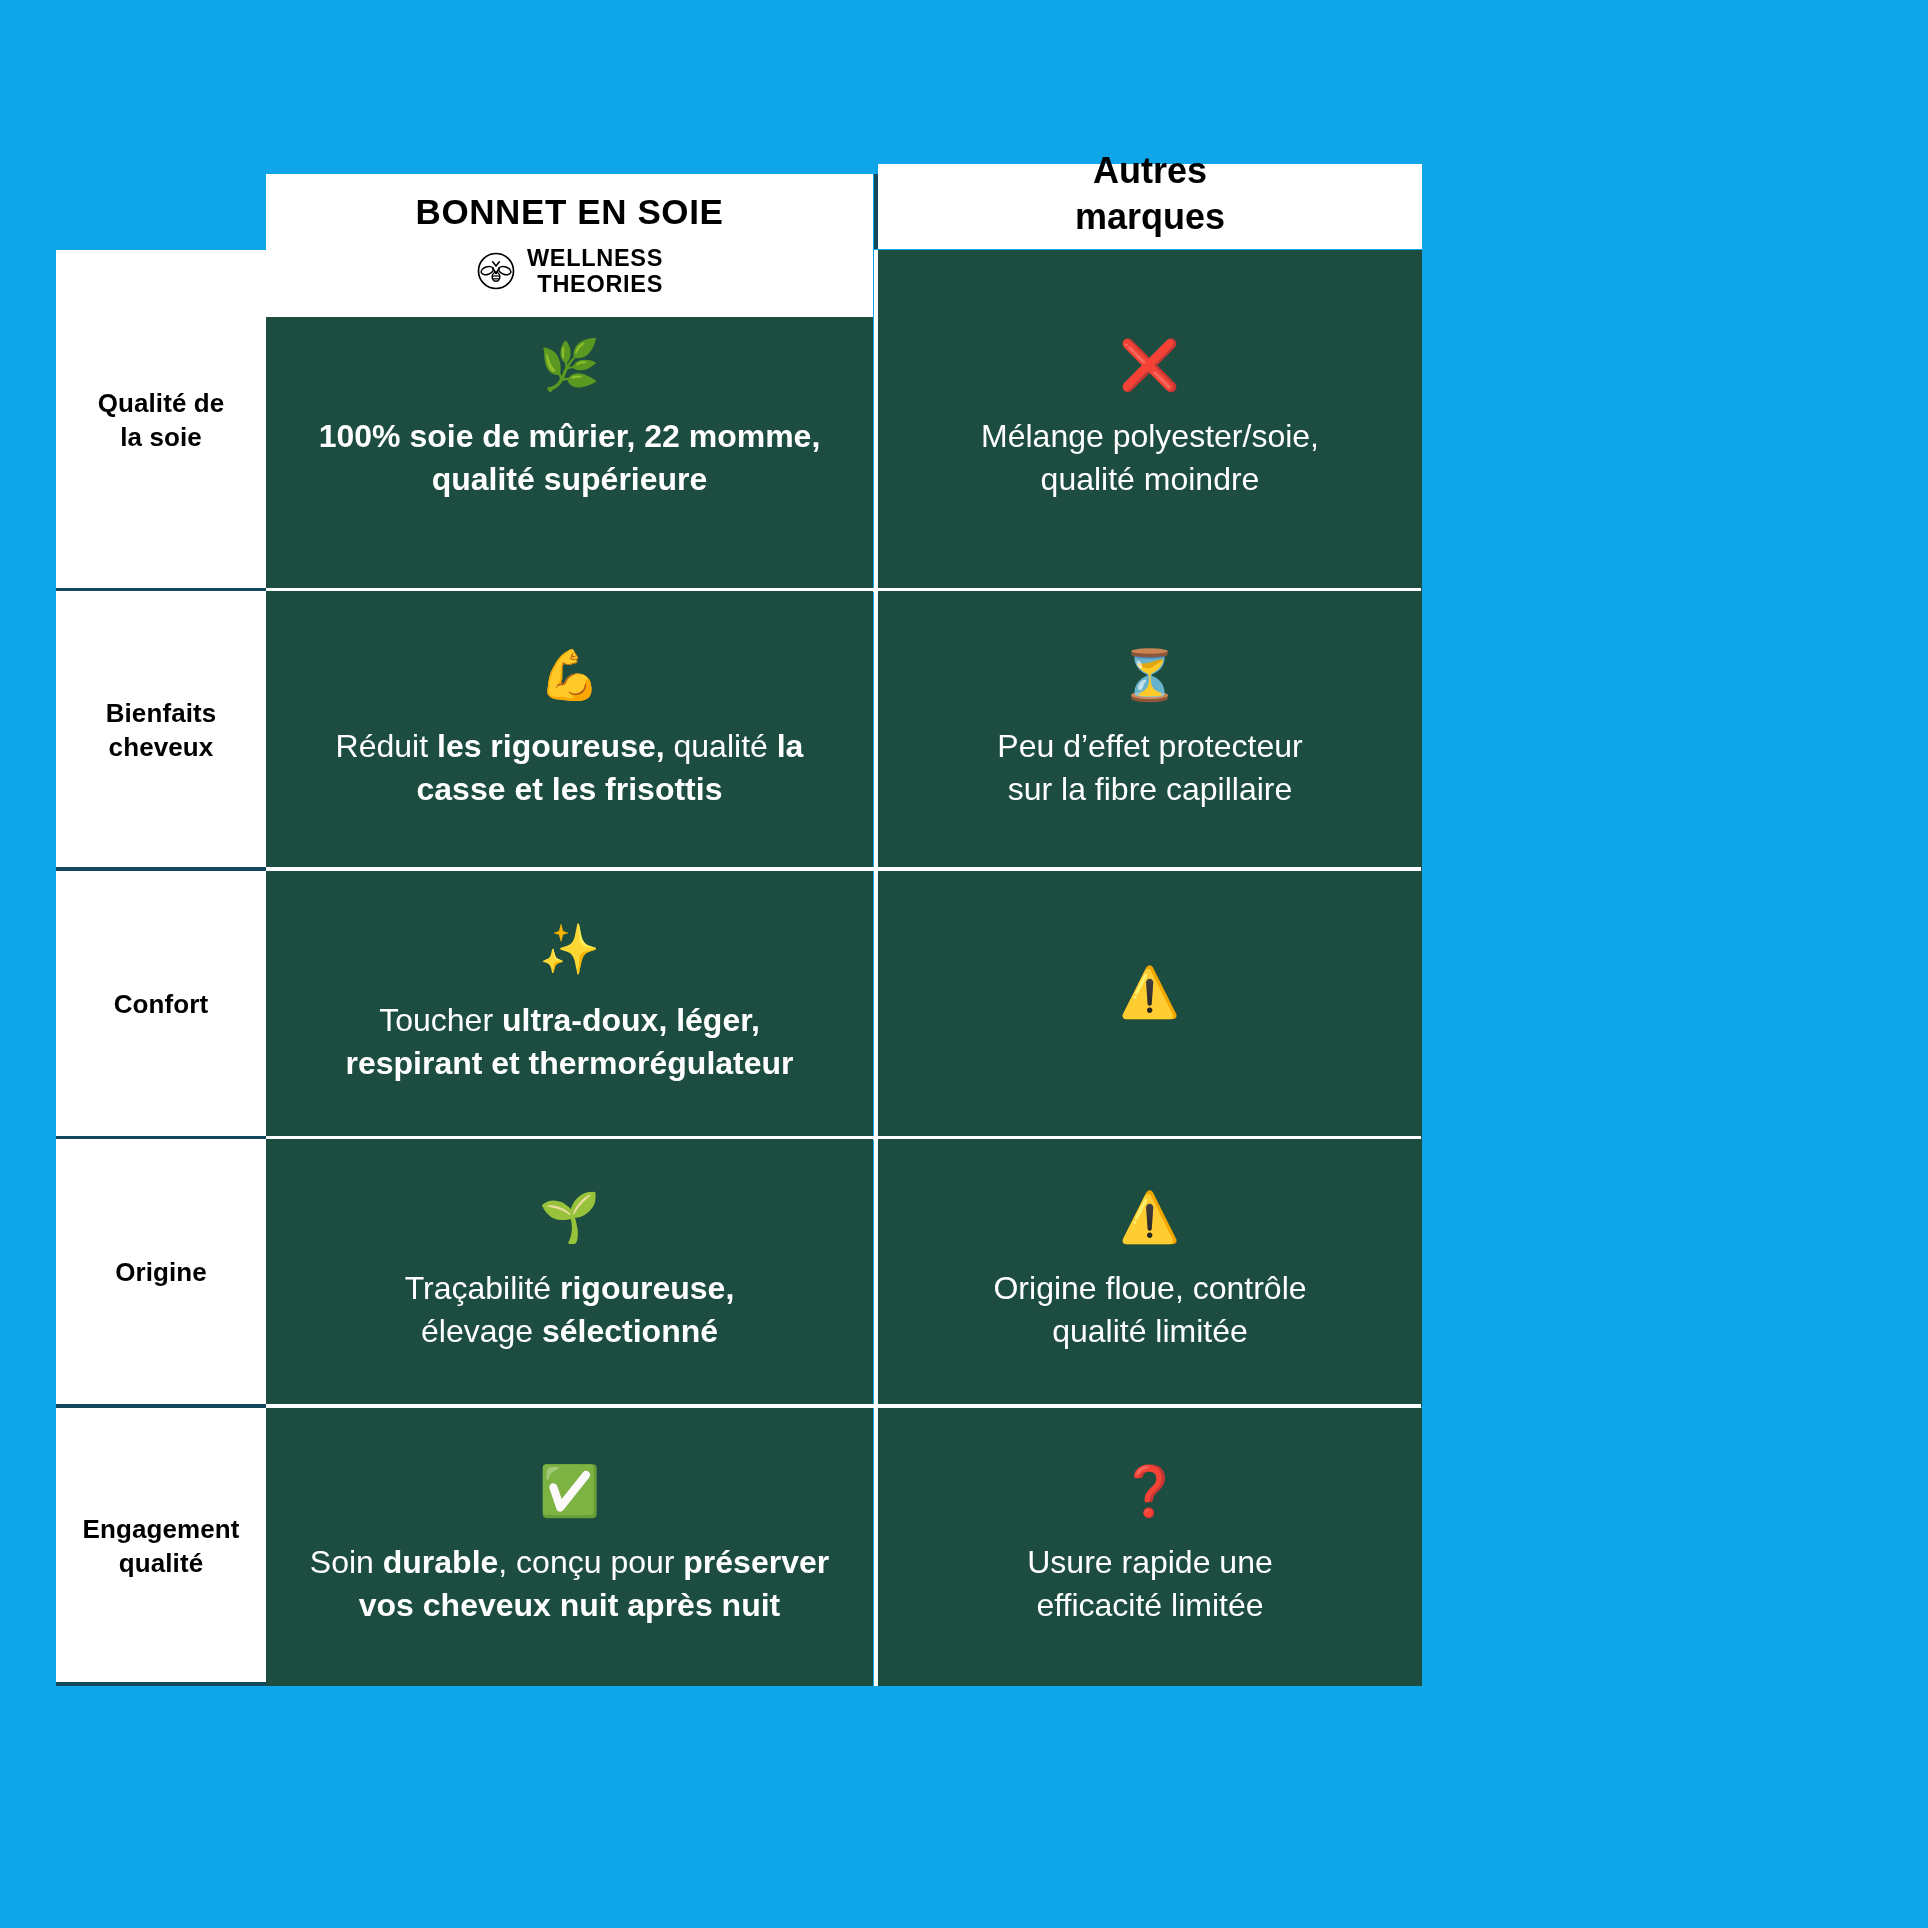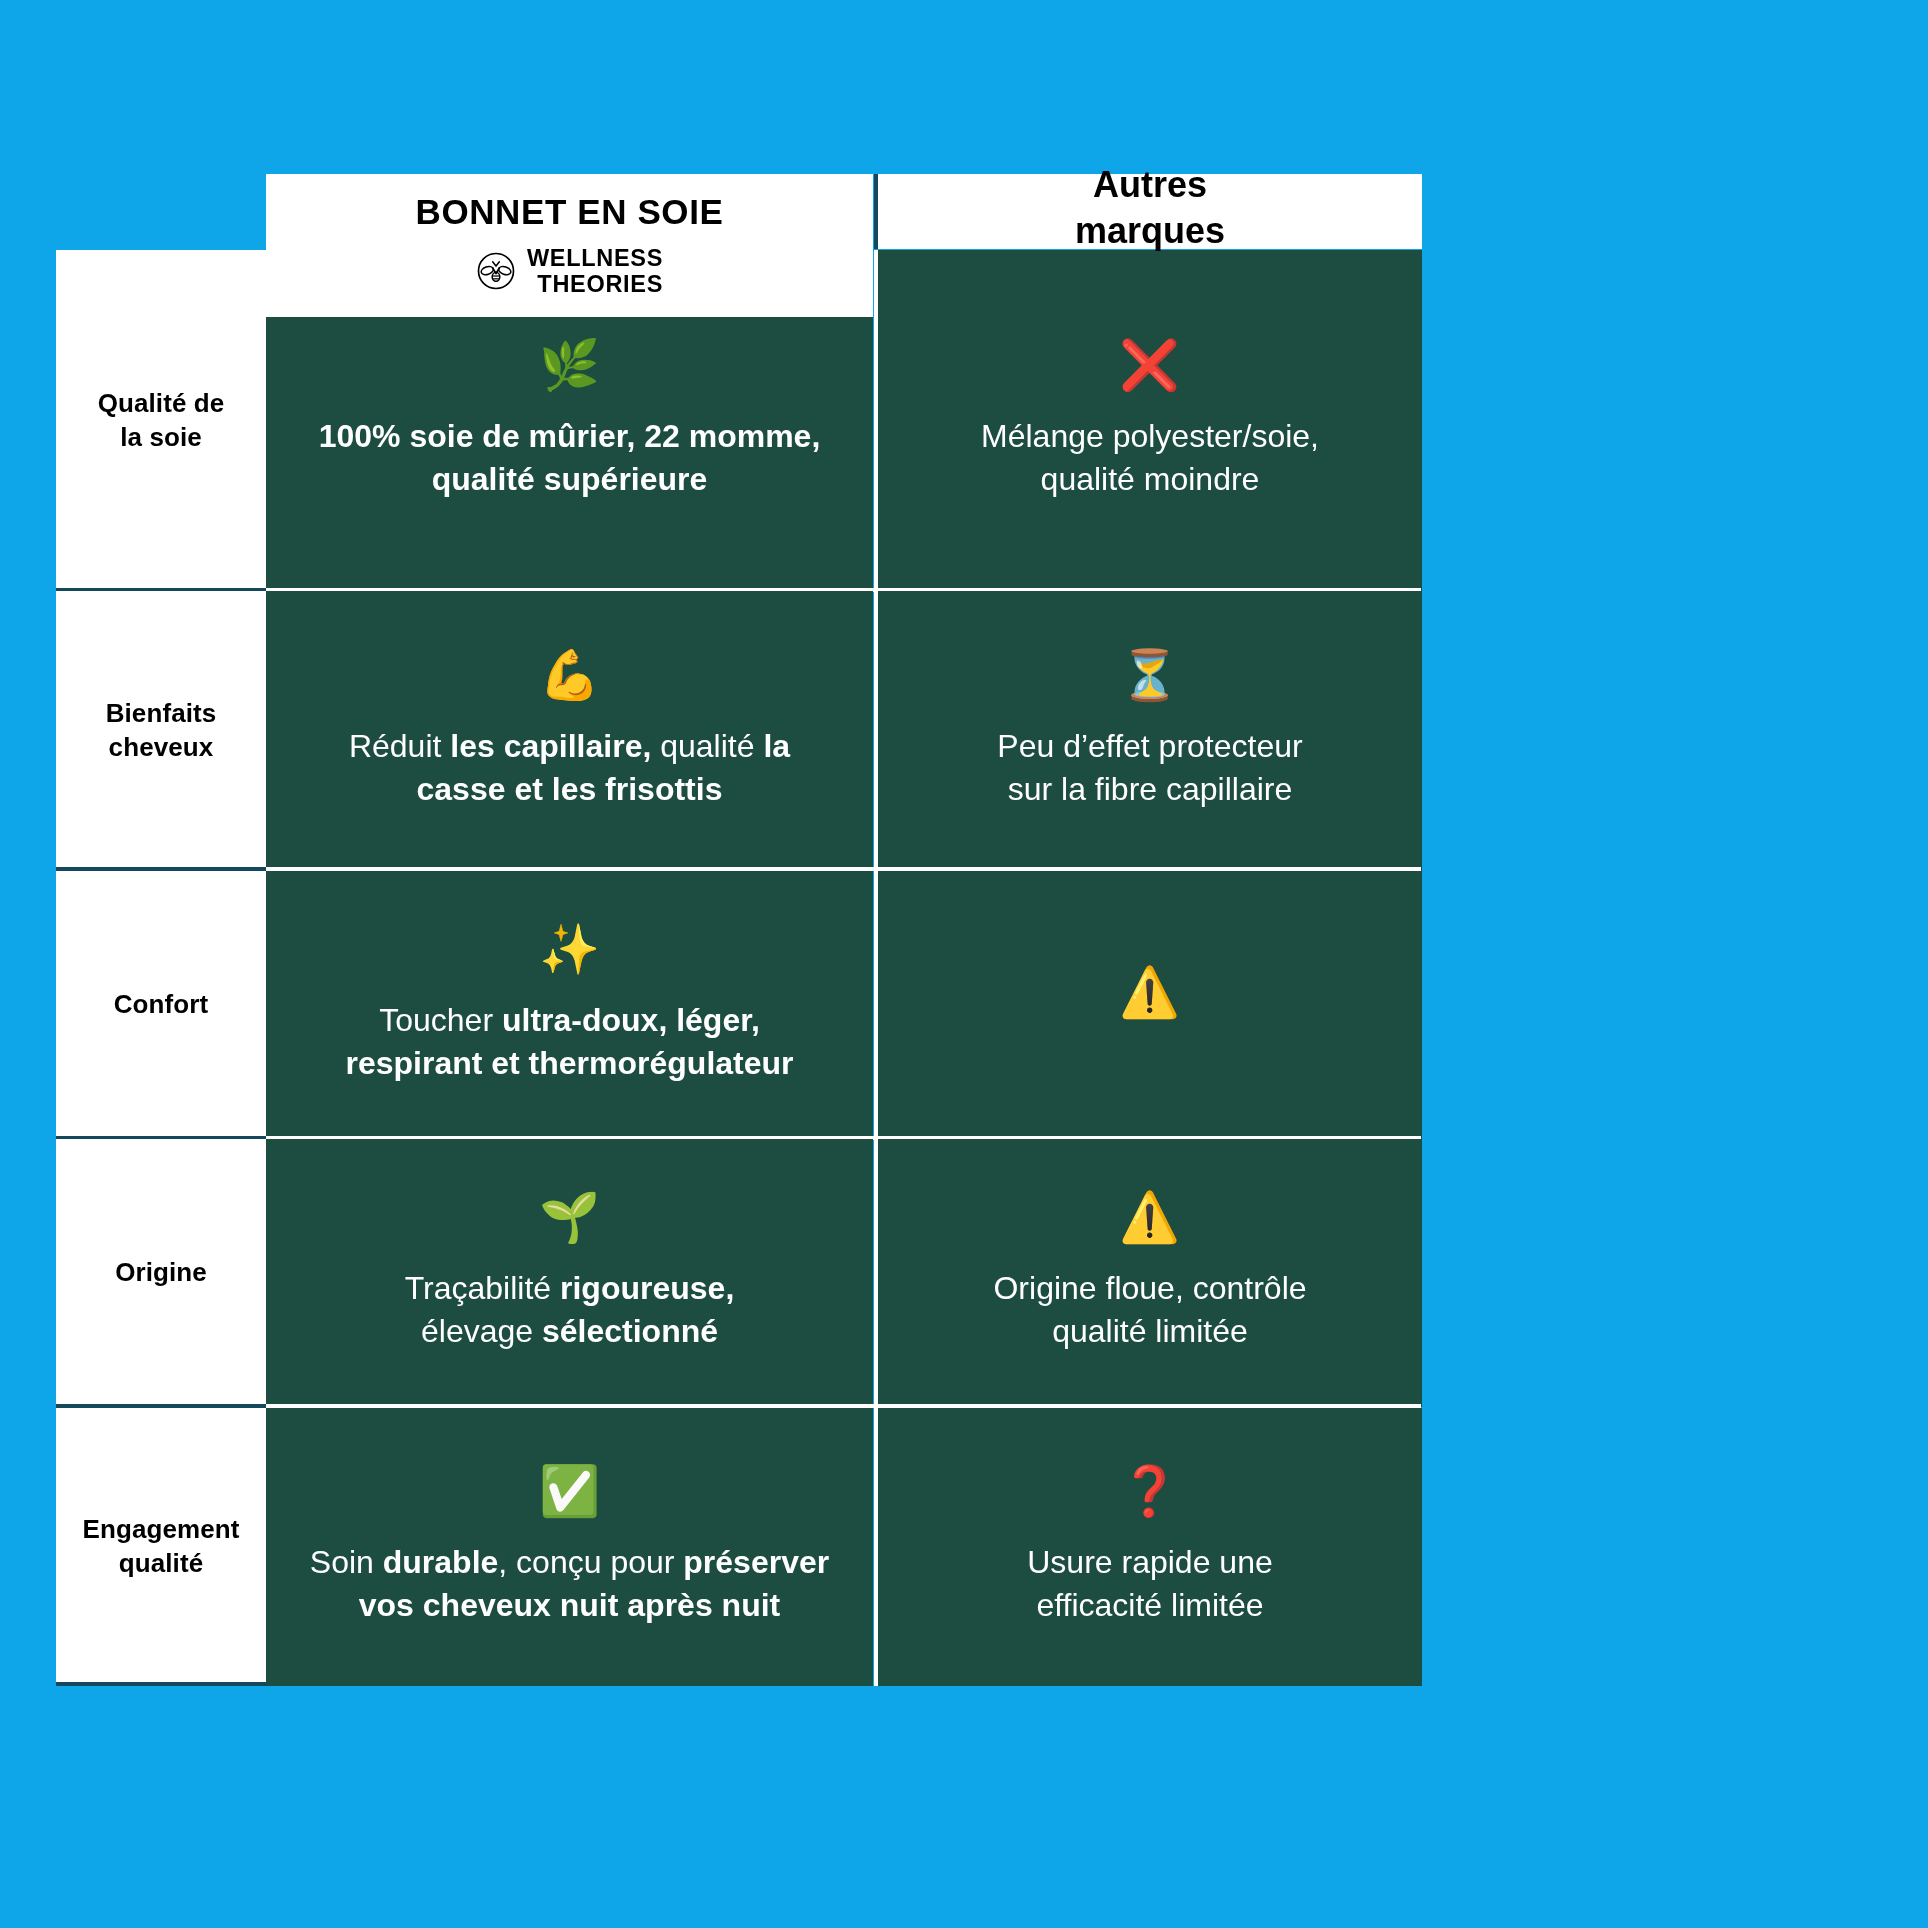--- a/index.html
+++ b/index.html
@@ -163,21 +163,21 @@
           <line x1="20.4" y1="33.4" x2="27.6" y2="33.4" stroke="#000" stroke-width="1.5"></line>
         </svg>
       </span>
       <span class="brand-words">
         <span class="bw1">WELLNESS</span>
         <span class="bw2">THEORIES</span>
       </span>
     </div>
   </div>
 
-  <div class="cell hdr" style="left:878px; top:178px; width:544px; height:60px; z-index:3;">
+  <div class="cell hdr" style="left:878px; top:164px; width:544px; height:60px; z-index:3;">
     <div class="hdr-other-title">Autres
 marques</div>
   </div>
   <div class="cell hdr" style="left:878px; top:174px; width:544px; height:75px;"></div>
 
   <div class="hdr-divider" style="left:874px; top:174px; height:75px; z-index:4;"></div>
 
   <div id="grid">
       <div class="cell labelcell" style="left: 56px; top: 250px; width: 210px; height: 342px;">
         <div class="ltxt">Qualité de
@@ -193,21 +193,21 @@
         <div class="celltext">Mélange polyester/soie,<br>qualité moindre</div>
       </div>
       <div class="hline" style="left: 266px; top: 588px; width: 1155px;"></div>
       <div class="cell labelcell" style="left: 56px; top: 591px; width: 210px; height: 280px;">
         <div class="ltxt">Bienfaits
 cheveux</div>
       </div>
       <div class="label-rule" style="top: 867px;"></div>
       <div class="cell bodycell" style="left: 266px; top: 591px; width: 607px; height: 280px;">
         <span class="emoji">💪</span>
-        <div class="celltext bold"><span class="rg">Réduit </span><b>les capillaire,</b><span class="rg"> qualité </span><b>la<br>casse et les frisottis</b></div>
+        <div class="celltext bold"><span class="rg">Réduit </span><b>les rigoureuse,</b><span class="rg"> qualité </span><b>la<br>casse et les frisottis</b></div>
       </div>
       <div class="cell bodycell" style="left: 878px; top: 591px; width: 544px; height: 280px;">
         <span class="emoji">⏳</span>
         <div class="celltext">Peu d’effet protecteur<br>sur la fibre capillaire</div>
       </div>
       <div class="hline" style="left: 266px; top: 867px; width: 1155px;"></div>
       <div class="cell labelcell" style="left: 56px; top: 871px; width: 210px; height: 268px;">
         <div class="ltxt">Confort</div>
       </div>
       <div class="label-rule" style="top: 1136px;"></div>

